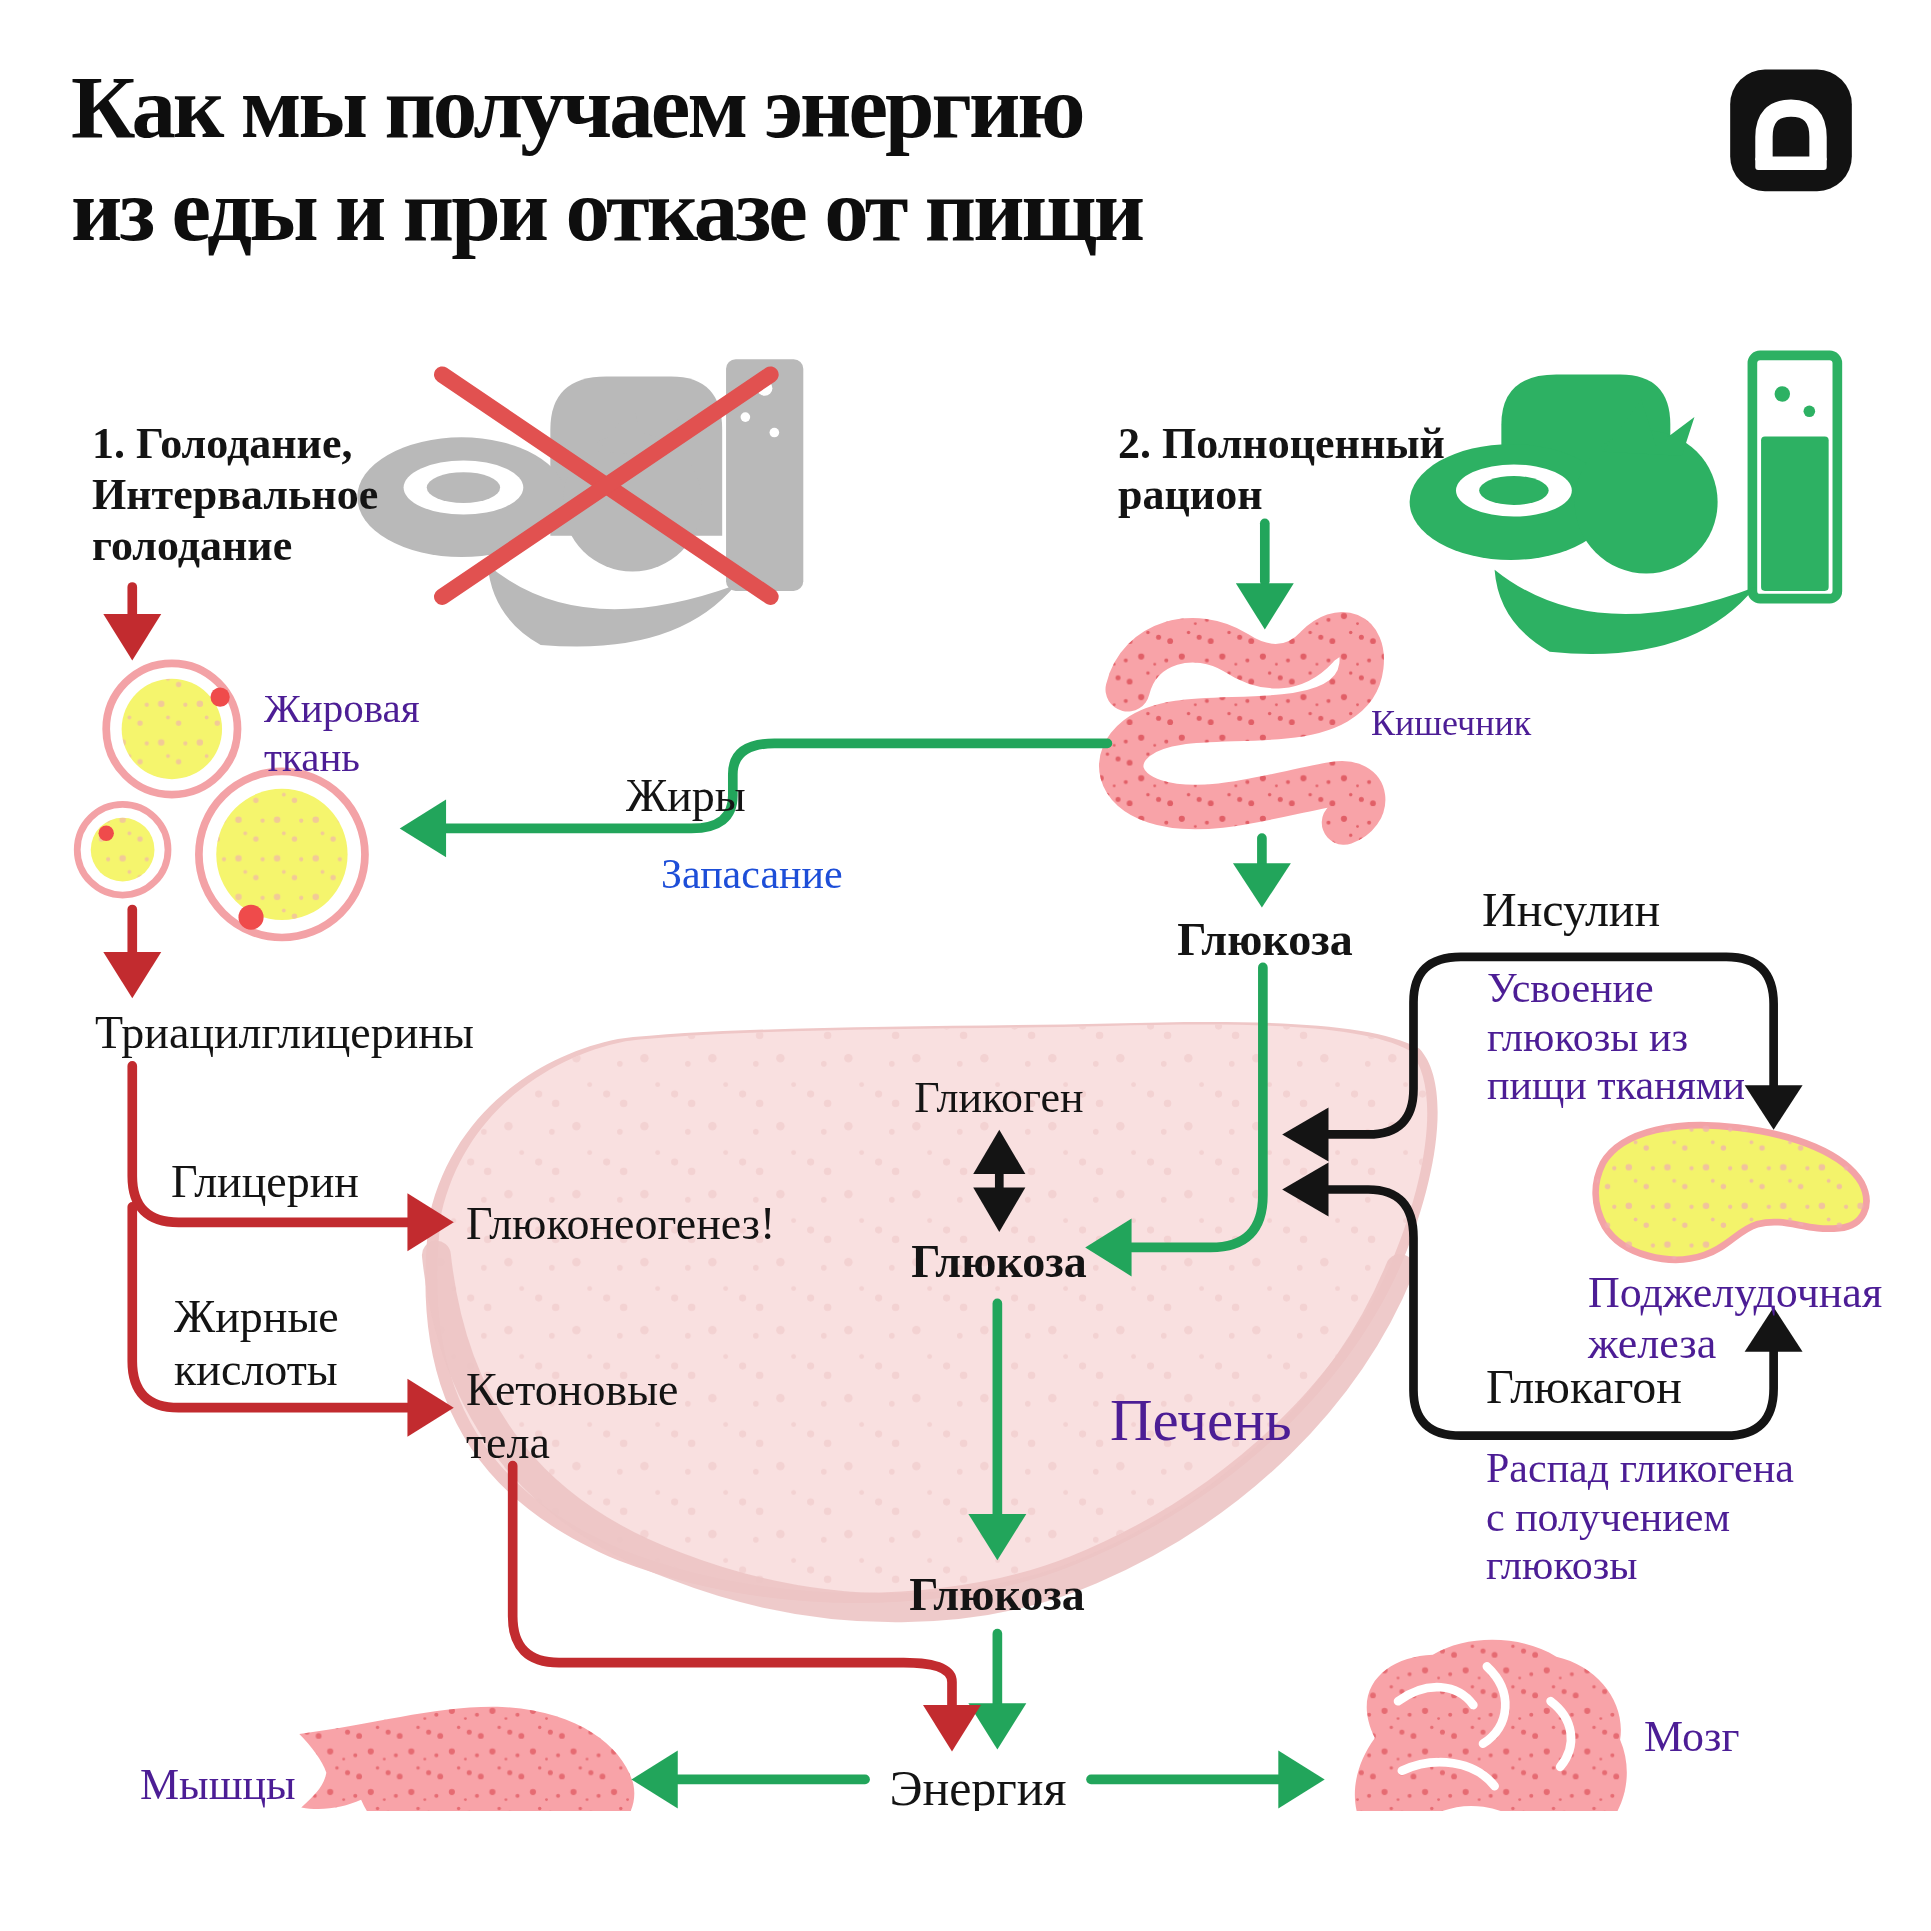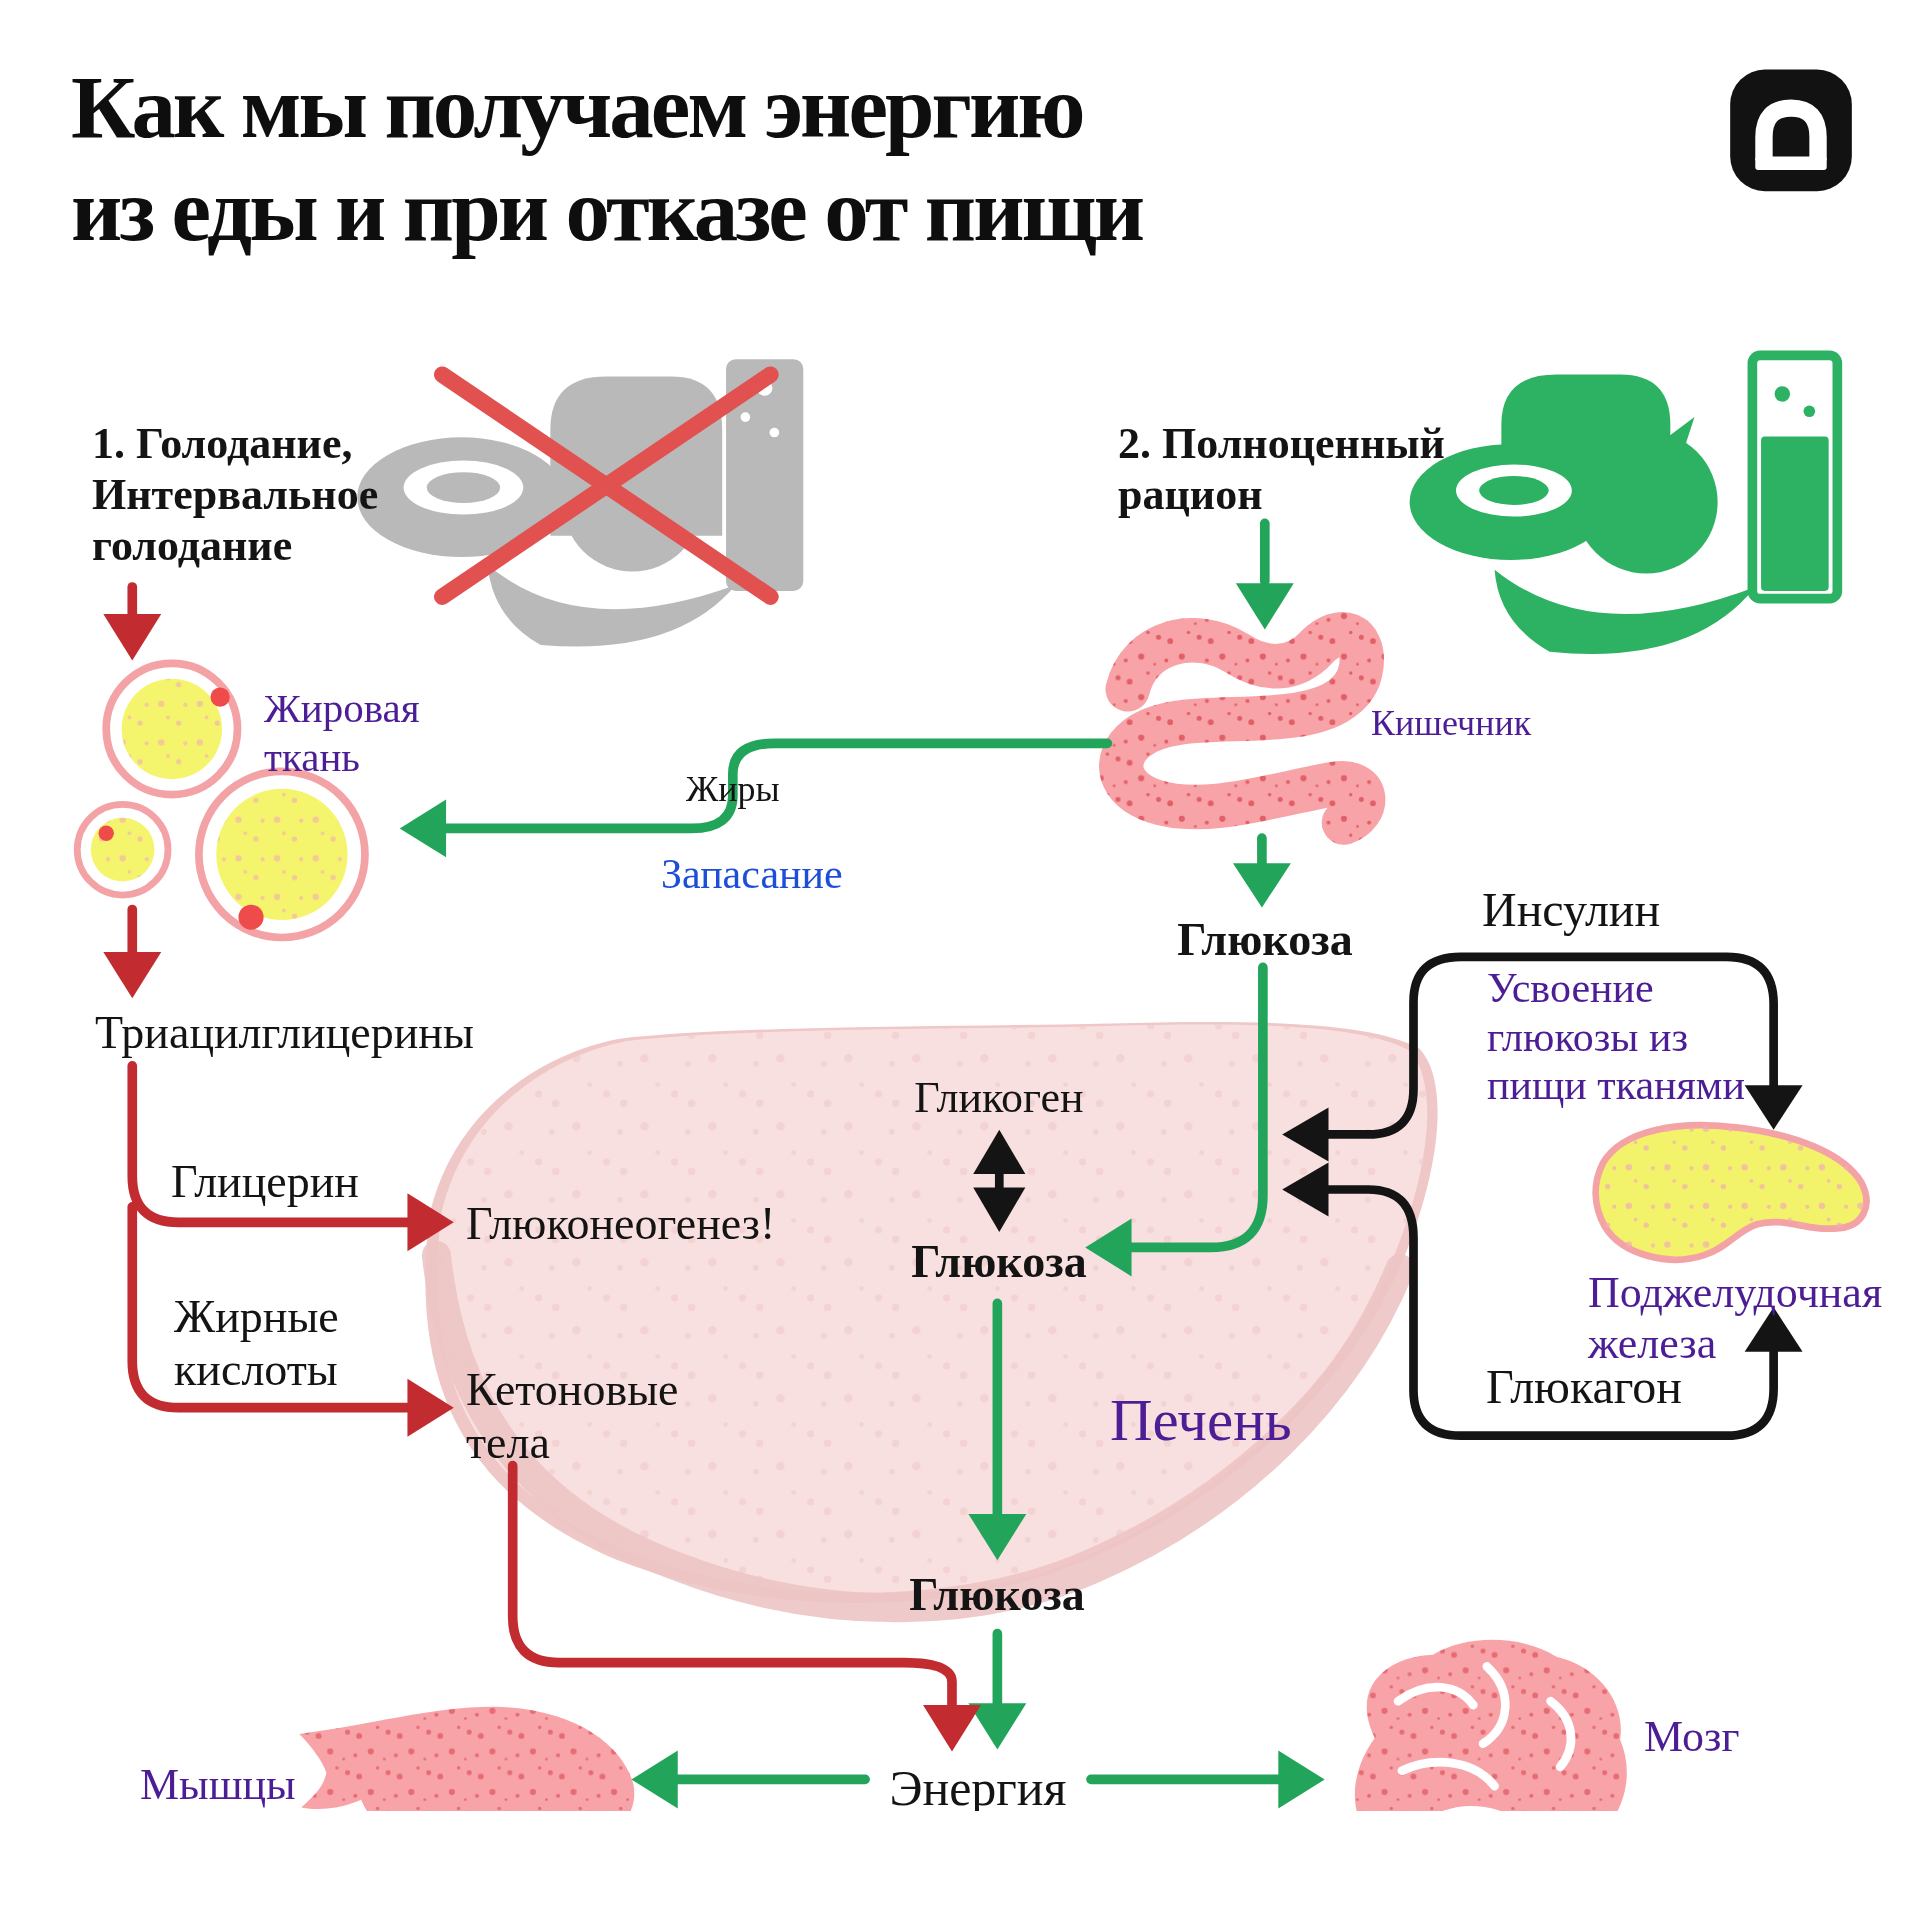--- a/index.html
+++ b/index.html
@@ -9,21 +9,21 @@
   .lbl{position:absolute;white-space:pre-line;line-height:1.16;}
   .b{font-weight:bold;}
   .red{color:#4c1d95;}
   .green{color:#1d4ed8;}
   .gray{color:#4c1d95;}
   .cx{transform:translateX(-50%);text-align:center;}
   .title{left:71px;top:56px;font-size:89px;font-weight:bold;letter-spacing:-2.9px;line-height:1.16;color:#0e0e0e;}
   .sec1{left:92px;top:418px;font-size:44px;}
   .sec2{left:1118px;top:418px;font-size:44px;}
   .fat-tissue{left:264px;top:684px;font-size:41px;line-height:1.2;}
-  .fats{left:686px;top:769px;font-size:36px;}
+  .fats{left:626px;top:769px;font-size:46px;}
   .storage{left:661px;top:850px;font-size:42px;}
   .intestine-l{left:1371px;top:703px;font-size:36px;}
   .glucose-top{left:1265px;top:913px;font-size:46px;}
   .triacyl{left:95px;top:1006px;font-size:46px;}
   .glycerol{left:171px;top:1155px;font-size:46px;}
   .fatty-acids{left:174px;top:1290px;font-size:46px;}
   .gluconeo{left:466px;top:1197px;font-size:46px;}
   .glycogen{left:999px;top:1072px;font-size:44px;}
   .glucose-liver{left:999px;top:1235px;font-size:46px;}
   .ketone{left:466px;top:1363px;font-size:46px;}
@@ -260,19 +260,22 @@
 тела</div>
   <div class="lbl liver-l red">Печень</div>
 
   <div class="lbl insulin">Инсулин</div>
   <div class="lbl insulin-note gray">Усвоение
 глюкозы из
 пищи тканями</div>
   <div class="lbl pancreas-l red">Поджелудочная
 железа</div>
   <div class="lbl glucagon">Глюкагон</div>
+  <div class="lbl glucagon-note gray">Распад гликогена
+с получением
+глюкозы</div>
 
   <div class="lbl glucose-bottom b cx">Глюкоза</div>
   <div class="lbl energy cx">Энергия</div>
   <div class="lbl muscles-l red">Мышцы</div>
   <div class="lbl brain-l red">Мозг</div>
 </div>
 
 
 </body></html>

